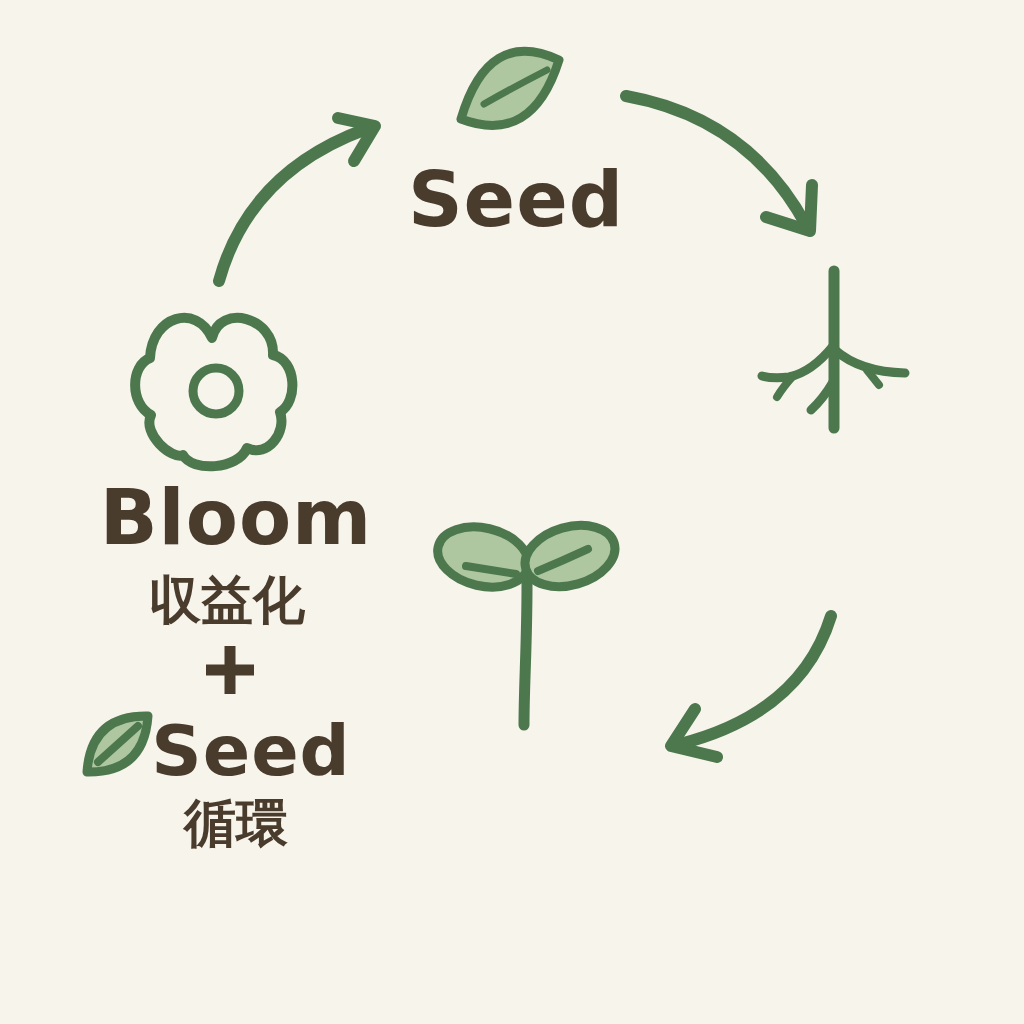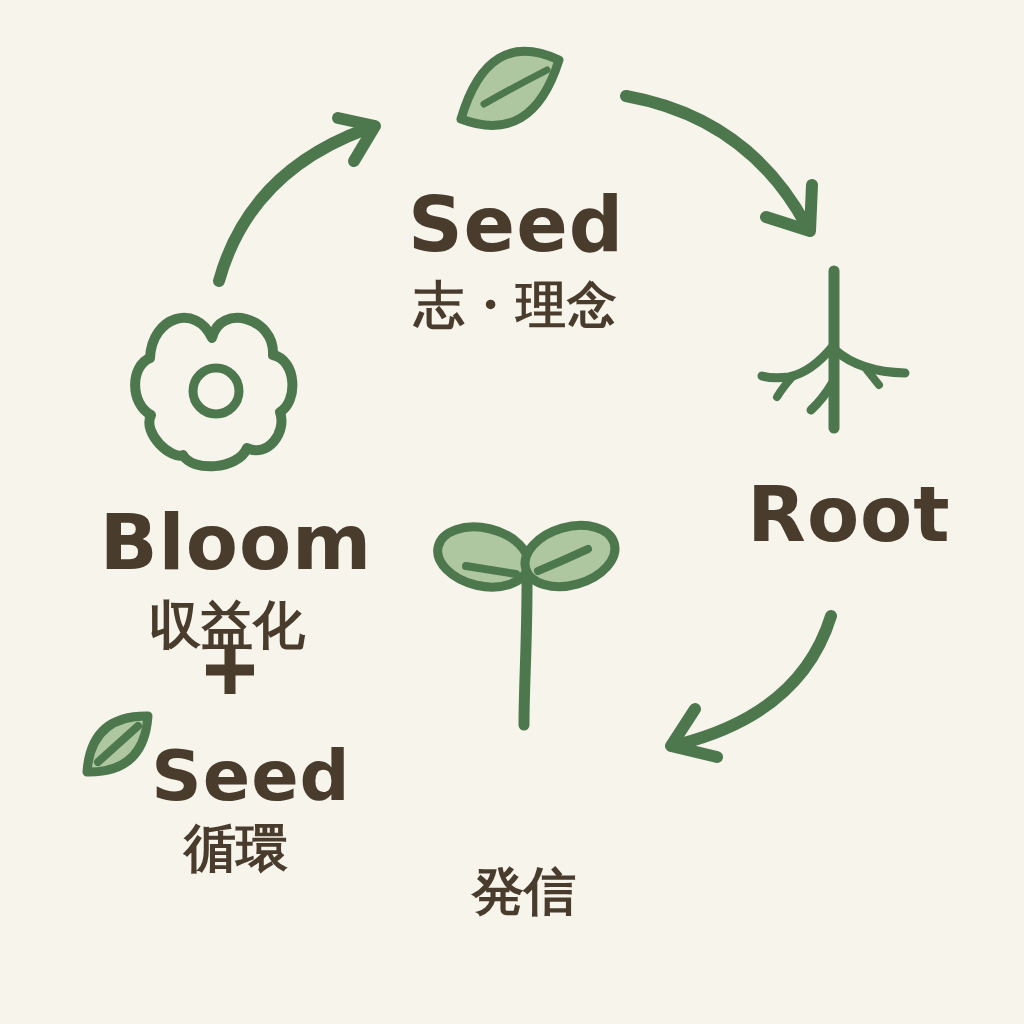--- a/index.html
+++ b/index.html
@@ -6,21 +6,21 @@
   body{
     width:1024px;height:1024px;
     background:#f7f4ec;
     font-family:"DejaVu Sans","Liberation Sans",sans-serif;
     position:relative;overflow:hidden;
   }
   .canvas{position:absolute;inset:0;width:1024px;height:1024px;}
   svg.gfx{position:absolute;left:0;top:0;}
   .label{
     position:absolute;transform:translateX(-50%);
-    color:#4a3c2d;font-weight:700;line-height:1;white-space:nowrap;margin-top:25px;
+    color:#4a3c2d;font-weight:700;line-height:1;white-space:nowrap;
   }
   .en{font-size:76px;letter-spacing:1px;}
   .en-small{font-size:70px;letter-spacing:1px;}
   .ja{font-size:52px;}
   .ja-seed{font-size:50px;letter-spacing:1px;}
   .ja-root{letter-spacing:12px;}
 </style>
 </head>
 <body>
 
@@ -83,25 +83,22 @@
       <line x1="230" y1="646" x2="230" y2="694"></line>
     </g>
 
     <g>
       <path d="M 87 772 Q 91 715 148 716 Q 144 773 87 772 Z" fill="#aec7a1" stroke="#4d784d" stroke-width="9" stroke-linejoin="round"></path>
       <path d="M 98 762 L 138 726" fill="none" stroke="#4d784d" stroke-width="8" stroke-linecap="round"></path>
     </g>
   </svg>
 
   <div class="label en" style="left:516px;top:162px;">Seed</div>
-  <div class="label ja ja-seed" style="left:516px;top:255px;">志・理念</div>
 
-  <div class="label en" style="left:849px;top:452px;">Root</div>
 
-  <div class="label ja" style="left:524px;top:840px;">発信</div>
 
   <div class="label en" style="left:236px;top:480px;">Bloom</div>
   <div class="label ja" style="left:227px;top:574px;">収益化</div>
 
   <div class="label en-small label" style="left:251px;top:716px;">Seed</div>
   <div class="label ja" style="left:236px;top:797px;">循環</div>
 
 </div>
 
 </body></html>

